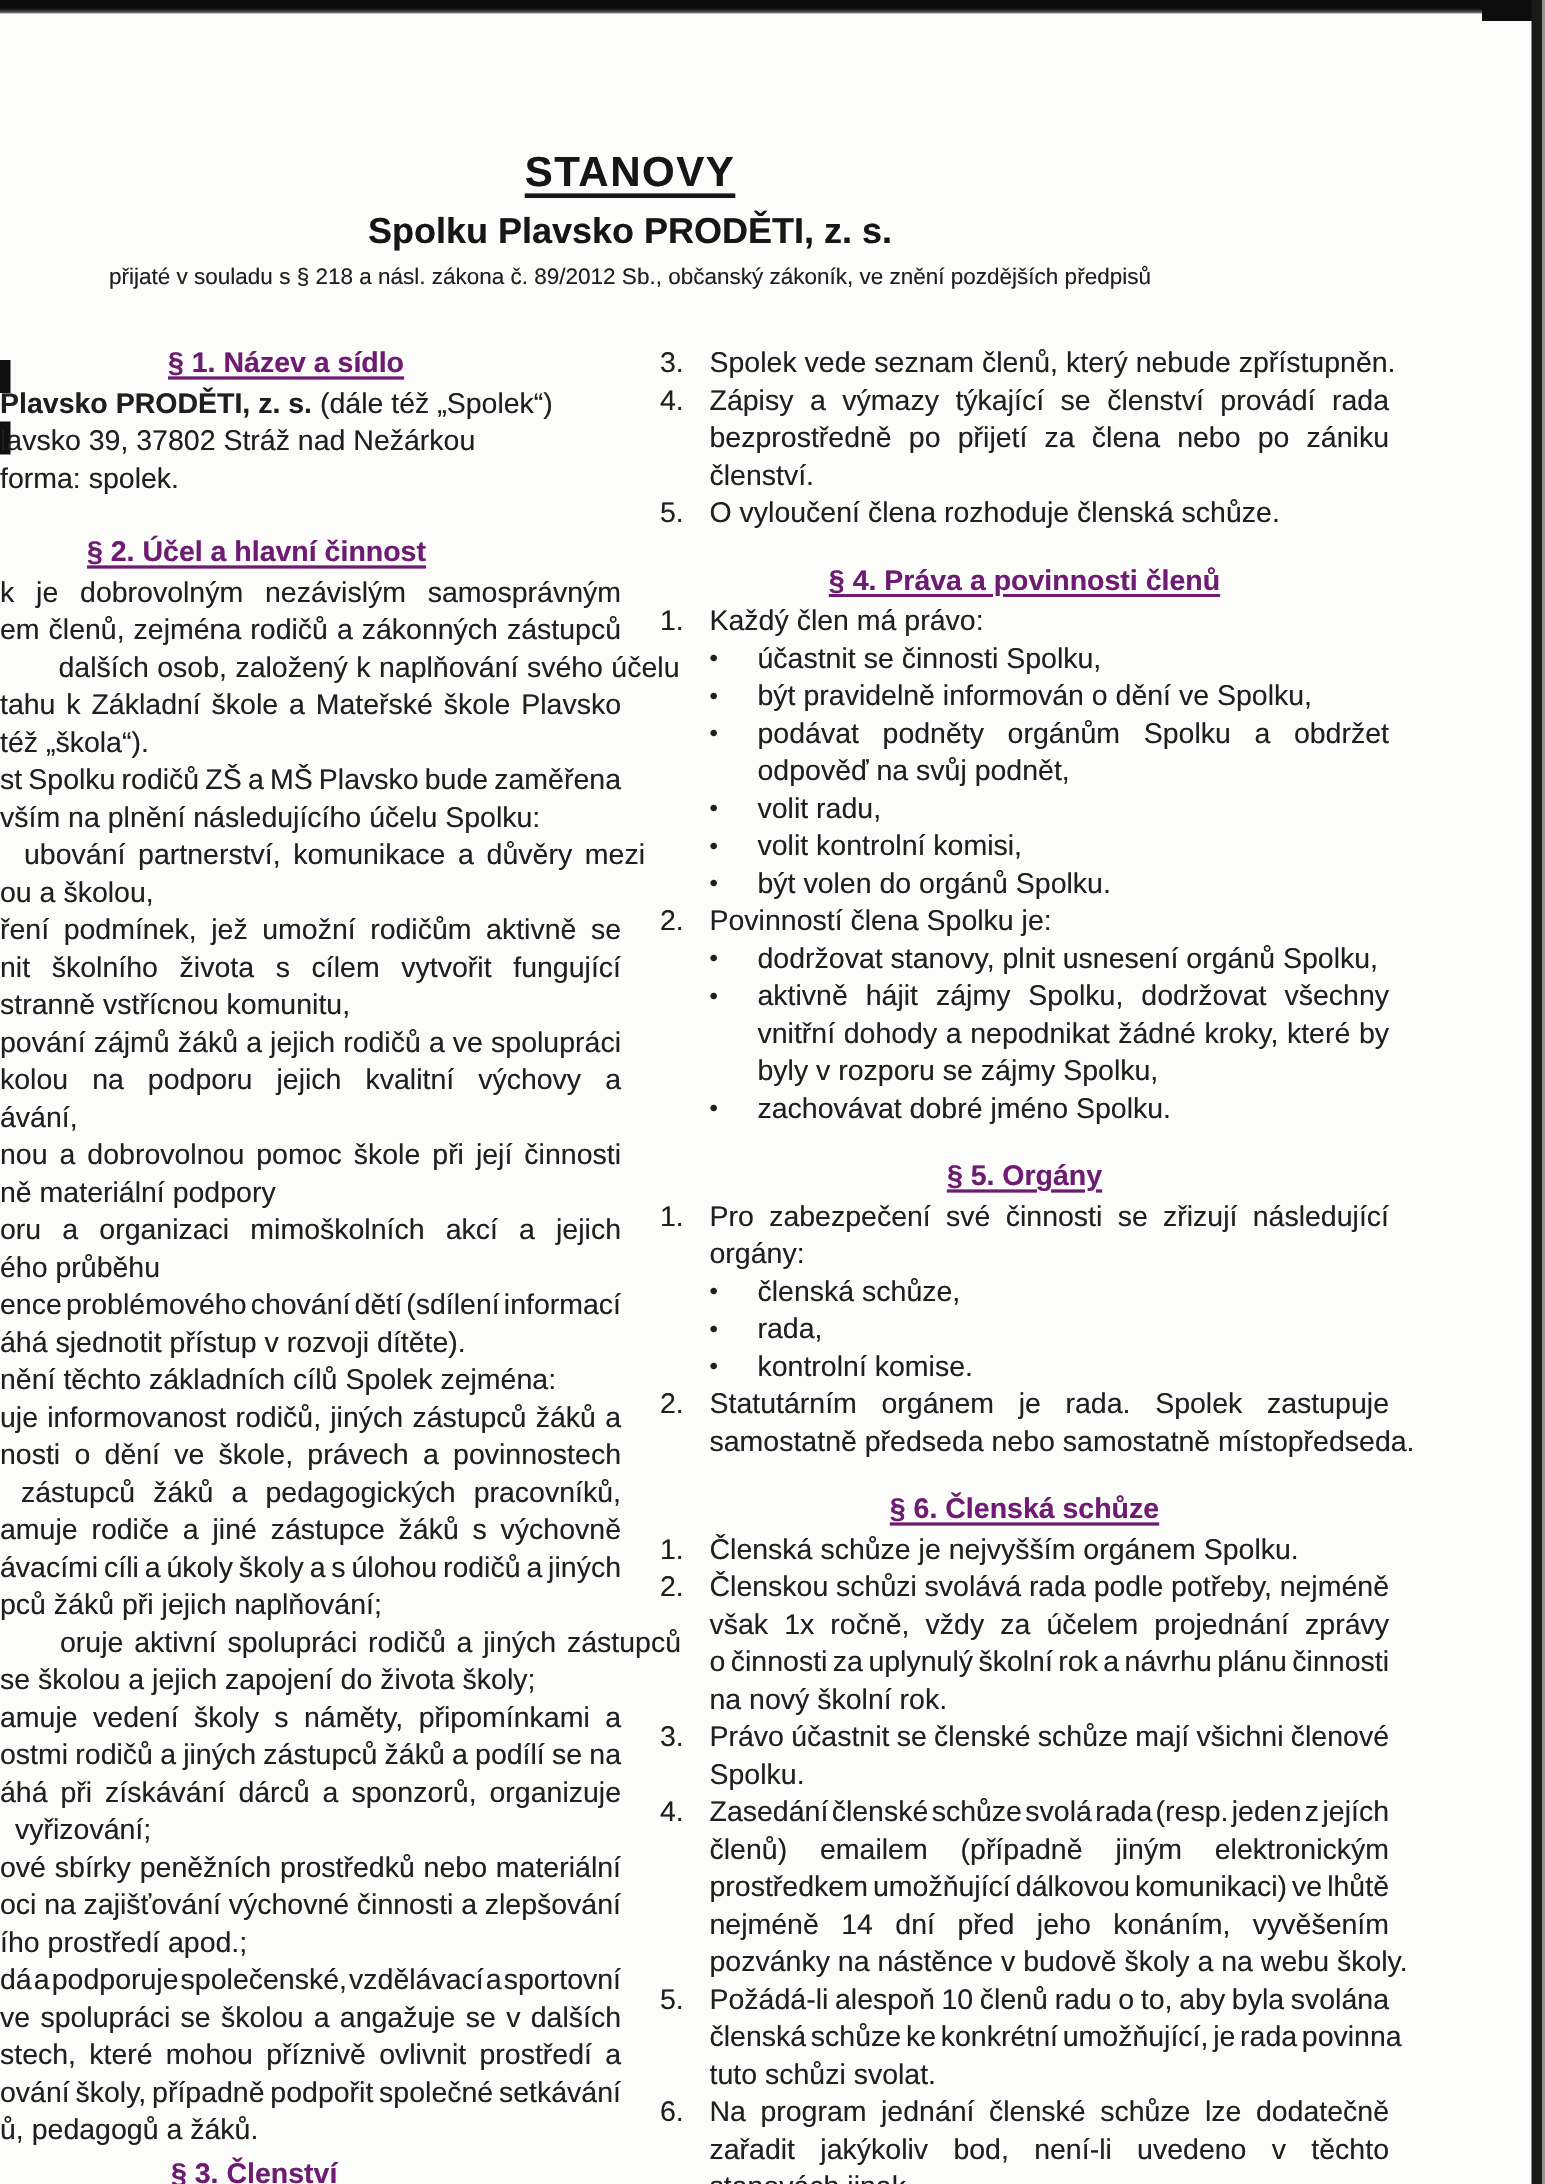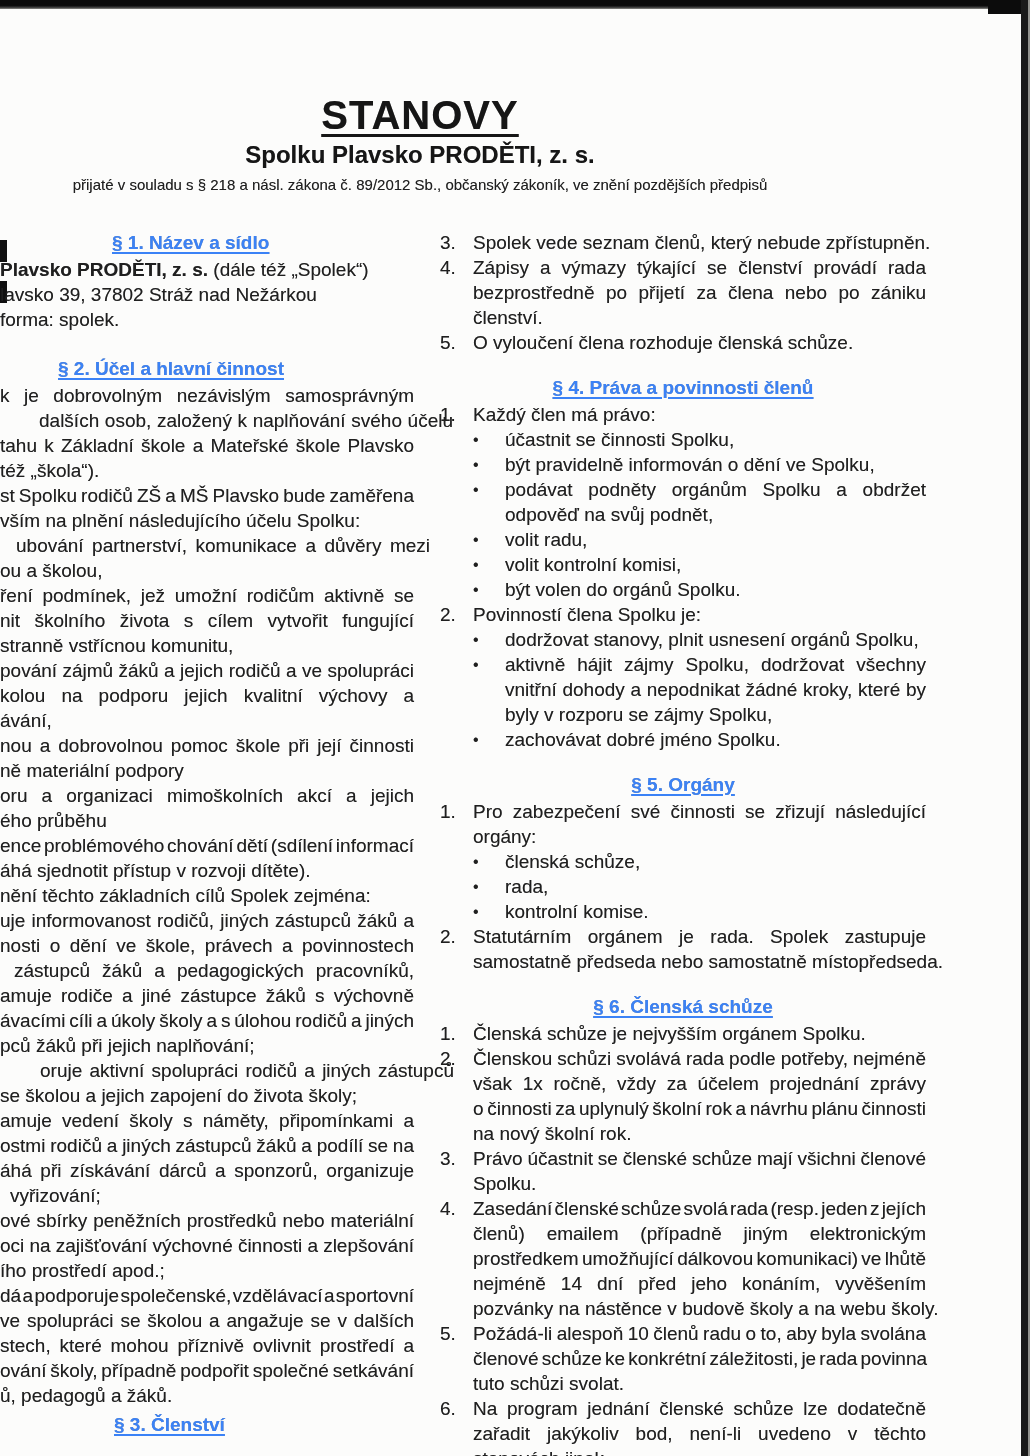--- a/index.html
+++ b/index.html
@@ -16,32 +16,32 @@
   .edge-top{position:absolute;top:0;left:0;width:100%;height:9px;
     background:linear-gradient(#0b0b0b 0 60%,#333 80%,#8a8a86);}
   .edge-right{position:absolute;top:0;left:1021px;width:7px;height:100%;background:#1a1a1a;}
   .edge-right-outer{position:absolute;top:0;left:1028px;width:2px;height:100%;background:#93938f;}
   .edge-corner{position:absolute;top:0;left:988px;width:42px;height:14px;background:#0c0c0c;}
   .mark-left{position:absolute;left:0;width:7px;height:22px;background:#101010;}
   .mark-1{top:240px;} .mark-2{top:281px;}
 
   
   .doc-header{position:absolute;top:92px;left:0;width:840px;text-align:center;}
-  .doc-title{margin:0;font-size:40px;font-weight:bold;letter-spacing:1px;line-height:46px;
+  .doc-title{margin:0;font-size:28px;font-weight:bold;letter-spacing:1px;line-height:46px;
     text-decoration:underline;text-decoration-thickness:3px;text-underline-offset:5px;color:#161616;}
   .doc-subtitle{margin:2px 0 0 0;font-size:24px;font-weight:bold;line-height:30px;color:#161616;}
   .doc-note{margin:2px 0 0 0;font-size:15px;line-height:26px;}
 
   
   .col{position:absolute;top:230px;}
   .col-left{left:0;width:414px;}
   .col-right{left:440px;width:486px;}
 
   .line{font-size:19px;line-height:25px;height:25px;white-space:nowrap;}
-  .sec-heading{font-weight:bold;color:#3b82f6;
+  .sec-heading{font-weight:bold;color:#701a75;
     text-decoration:underline;text-decoration-thickness:2px;text-underline-offset:3px;}
   .rc-heading{text-align:center;margin-top:20px;margin-bottom:2px;}
 
   .item{display:flex;}
   .item .num{flex:0 0 33px;width:33px;}
   .item .body{flex:1;min-width:0;}
   .bullet{display:flex;margin-left:33px;}
   .bullet .dot{flex:0 0 32px;width:32px;font-size:16px;}
   .bullet .btext{flex:1;min-width:0;}
 </style>
@@ -62,20 +62,21 @@
     <p class="doc-note">přijaté v souladu s § 218 a násl. zákona č. 89/2012 Sb., občanský zákoník, ve znění pozdějších předpisů</p>
   </header>
 
   <div class="col col-left" id="col-left">
       <div class="line sec-heading" style="margin-left: 112px; margin-top: 0px; margin-bottom: 2px;">§ 1. Název a sídlo</div>
       <div class="line"><span class="t"><b>Plavsko PRODĚTI, z. s.</b> (dále též „Spolek“)</span></div>
       <div class="line"><span class="t">lavsko 39, 37802 Stráž nad Nežárkou</span></div>
       <div class="line"><span class="t">forma: spolek.</span></div>
       <div class="line sec-heading" style="margin-left: 58px; margin-top: 24px; margin-bottom: 2px;">§ 2. Účel a hlavní činnost</div>
       <div class="line fill"><span class="t" style="word-spacing: 9.25781px;">k je dobrovolným nezávislým samosprávným</span></div>
+      <div class="line fill"><span class="t" style="word-spacing: 0.703125px;">em členů, zejména rodičů a zákonných zástupců</span></div>
       <div class="line fill"><span class="t" style="word-spacing: 0.34375px; padding-left: 39px;">dalších osob, založený k naplňování svého účelu</span></div>
       <div class="line fill"><span class="t" style="word-spacing: 1.96429px;">tahu k Základní škole a Mateřské škole Plavsko</span></div>
       <div class="line"><span class="t">též „škola“).</span></div>
       <div class="line fill"><span class="t" style="word-spacing: -1.18555px;">st Spolku rodičů ZŠ a MŠ Plavsko bude zaměřena</span></div>
       <div class="line"><span class="t">vším na plnění následujícího účelu Spolku:</span></div>
       <div class="line fill"><span class="t" style="word-spacing: 3.17188px; padding-left: 16px;">ubování partnerství, komunikace a důvěry mezi</span></div>
       <div class="line"><span class="t">ou a školou,</span></div>
       <div class="line fill"><span class="t" style="word-spacing: 4.40365px;">ření podmínek, jež umožní rodičům aktivně se</span></div>
       <div class="line fill"><span class="t" style="word-spacing: 9.15885px;">nit školního života s cílem vytvořit fungující</span></div>
       <div class="line"><span class="t">stranně vstřícnou komunitu,</span></div>
@@ -265,21 +266,21 @@
           <div class="line fill"><span class="t" style="word-spacing: 16.6289px;">členů) emailem (případně jiným elektronickým</span></div>
           <div class="line fill"><span class="t" style="word-spacing: -1.9125px;">prostředkem umožňující dálkovou komunikaci) ve lhůtě</span></div>
           <div class="line fill"><span class="t" style="word-spacing: 9.66406px;">nejméně 14 dní před jeho konáním, vyvěšením</span></div>
           <div class="line"><span class="t">pozvánky na nástěnce v budově školy a na webu školy.</span></div>
         </div>
       </div>
       <div class="item">
         <div class="num line">5.</div>
         <div class="body">
           <div class="line fill"><span class="t" style="word-spacing: -0.836806px;">Požádá-li alespoň 10 členů radu o to, aby byla svolána</span></div>
-          <div class="line fill"><span class="t" style="word-spacing: -2.125px;">členové schůze ke konkrétní záležitosti, je rada povinna</span></div>
+          <div class="line fill"><span class="t" style="word-spacing: -2.125px;">členská schůze ke konkrétní umožňující, je rada povinna</span></div>
           <div class="line"><span class="t">tuto schůzi svolat.</span></div>
         </div>
       </div>
       <div class="item">
         <div class="num line">6.</div>
         <div class="body">
           <div class="line fill"><span class="t" style="word-spacing: 4.38281px;">Na program jednání členské schůze lze dodatečně</span></div>
           <div class="line fill"><span class="t" style="word-spacing: 11.6016px;">zařadit jakýkoliv bod, není-li uvedeno v těchto</span></div>
           <div class="line"><span class="t">stanovách jinak.</span></div>
         </div>

